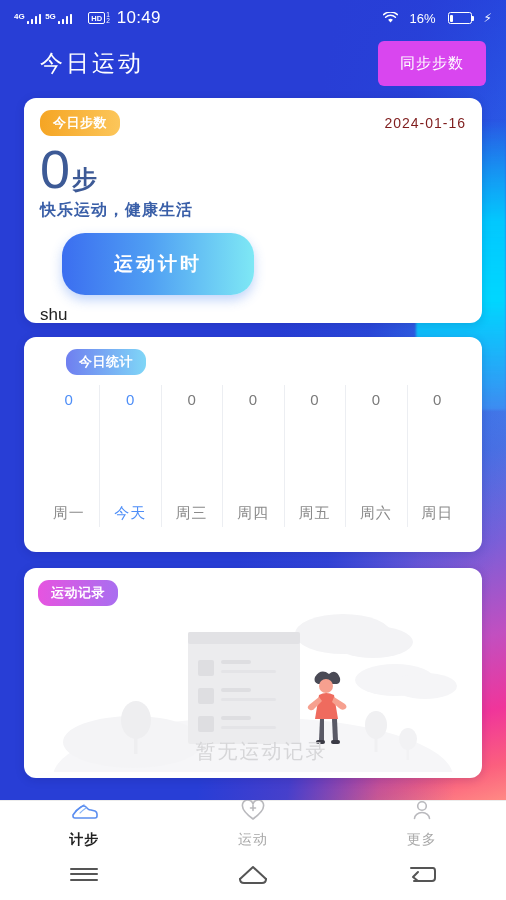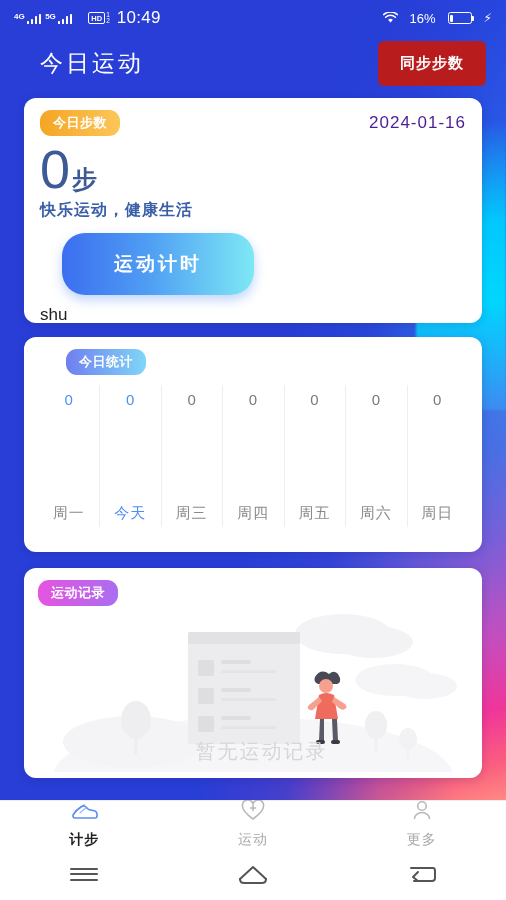--- a/index.html
+++ b/index.html
@@ -88,22 +88,22 @@
 
   
   .header{
     position:relative; z-index:5;
     height:54px; display:flex; align-items:center;
     padding:0 20px 0 40px;
   }
   .title{ color:#fff; font-size:23px; letter-spacing:3px; font-weight:400; }
   .sync-btn{
     margin-left:auto;
-    background:#b91c1c; color:#fff;
-    font-size:15px; font-weight:bold; letter-spacing:1px;
+    background:#d946ef; color:#fff;
+    font-size:15px; font-weight:normal; letter-spacing:1px;
     padding:13px 22px; border:none; border-radius:6px;
     cursor:pointer;
   }
 
   
   .content{ position:relative; z-index:5; padding:0 24px; }
   .card{
     background:#fff; border-radius:12px;
     box-shadow:0 2px 10px rgba(20,20,90,.16);
     position:relative;
@@ -113,21 +113,21 @@
     font-size:13px; letter-spacing:.5px;
     padding:4px 13px; border-radius:11px;
   }
   .badge-orange{ background:linear-gradient(90deg,#f5a524 0%,#fcc65a 100%); }
   .badge-blue{ background:linear-gradient(90deg,#6f7ff0 0%,#7fd6f7 100%);margin-left:28px; }
   .badge-pink{ background:linear-gradient(90deg,#e654e0 0%,#a96ef0 100%); }
 
   
   #steps-card{ margin-top:8px; padding:12px 16px 16px; height:225px; }
   .row1{ display:flex; align-items:center; }
-  .date{ margin-left:auto; color:#4c1d95; font-size:17px; letter-spacing:1px; }
+  .date{ margin-left:auto; color:#7f1d1d; font-size:14px; letter-spacing:1px; }
   .stepnum{
     margin-top:6px; color:#3d5a96; display:flex; align-items:baseline;
   }
   .stepnum .big{ font-size:54px; line-height:54px; font-weight:300; }
   .stepnum .unit{ font-size:25px; font-weight:bold; margin-left:2px; }
   .slogan{ margin-top:4px; color:#3a5fa8; font-size:16px; font-weight:bold; letter-spacing:1px; }
   .timer-btn{
     margin-top:12px; width:192px; height:62px; border:none; border-radius:23px;
     background:linear-gradient(90deg,#3b6ef0 0%,#4f9ef3 45%,#7ee8f5 100%);
     color:#fff; font-size:19px; font-weight:bold; letter-spacing:3px;

